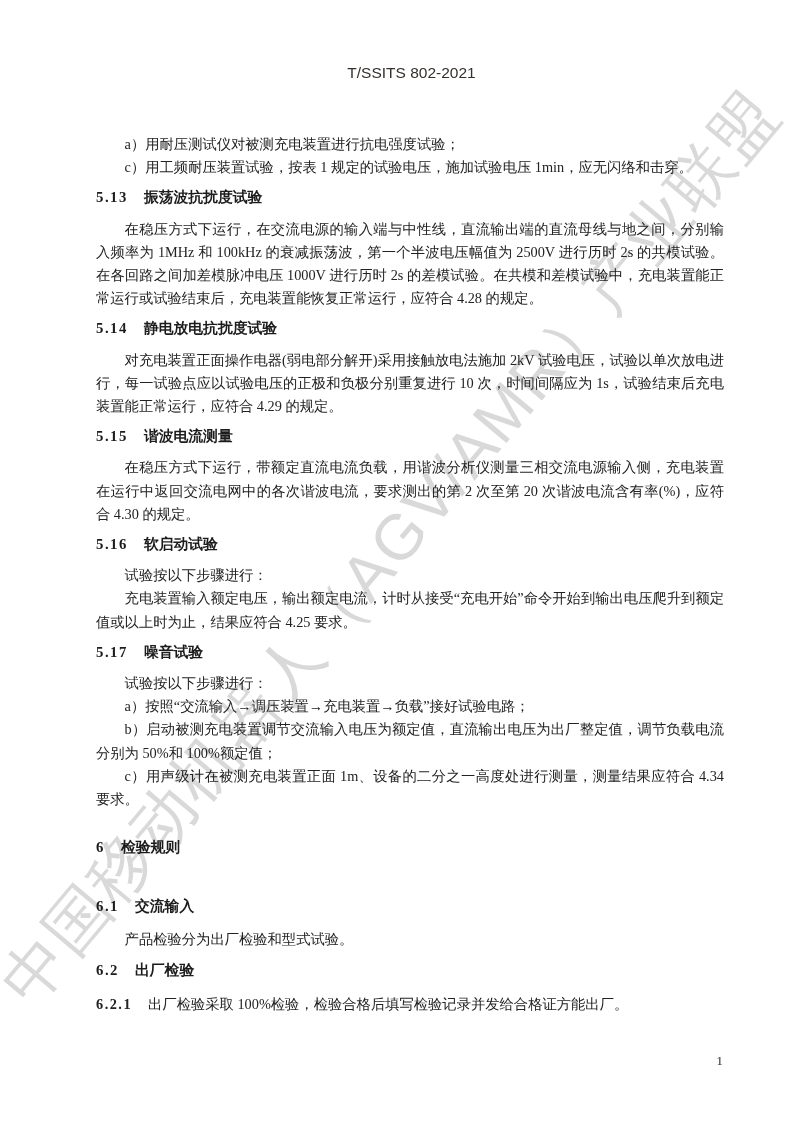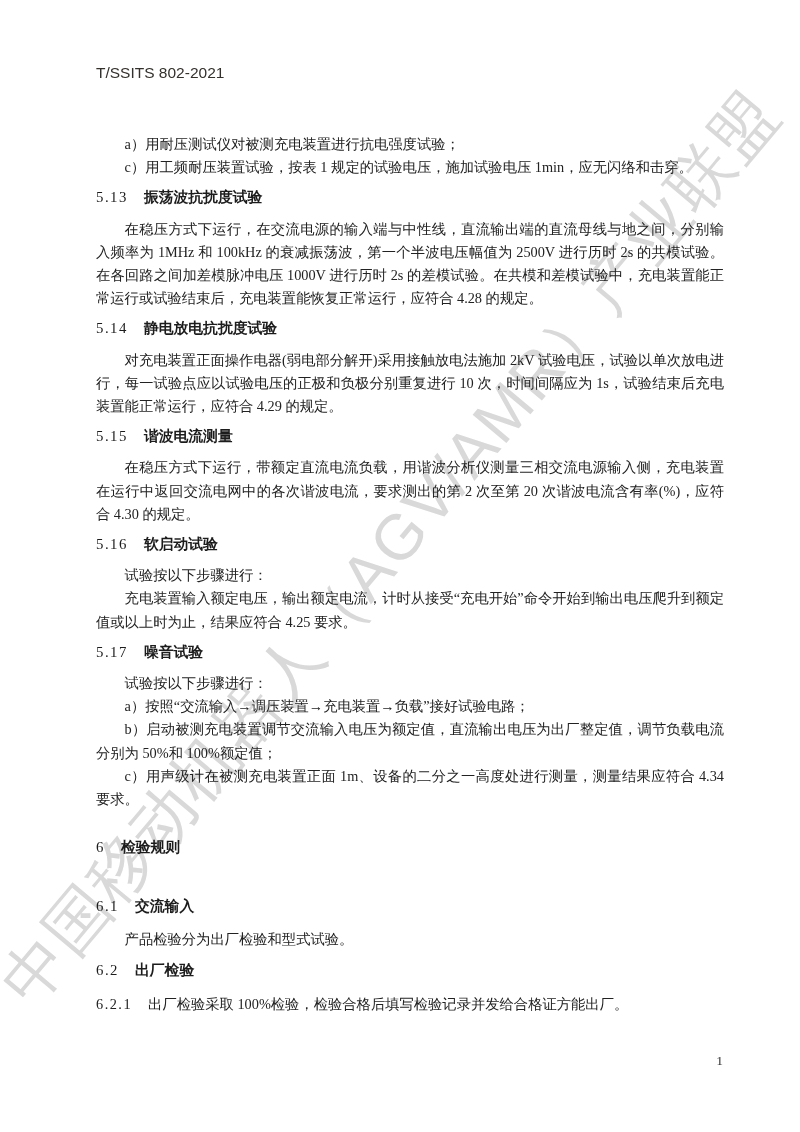--- a/index.html
+++ b/index.html
@@ -19,21 +19,21 @@
     font-size:64px;
     letter-spacing:2px;
     white-space:nowrap;
     color:#d9d9d9;
     z-index:0;
     pointer-events:none;
   }
   .header{
     position:relative;z-index:1;
     padding:63px 73px 0 96px;
-    text-align:left;
+    text-align:center;
     font-family:"Liberation Sans","DejaVu Sans",sans-serif;
     font-size:15.5px;
     line-height:20px;
     color:#34302c;
   }
   .content{
     position:relative;z-index:1;
     margin:50px 76px 0 96px;
     font-size:14.3px;
     line-height:23.2px;
@@ -47,21 +47,21 @@
     font-weight:bold;
     color:#1c1c1c;
     text-indent:0;
   }
   h3.sec{margin:7px 0 8px;}
   h2.chapter{margin:25px 0 36px;}
   h3.h61{margin:10px 0 9px;}
   h3.h62{margin:8px 0 4px;}
   .num{
     font-family:"Liberation Serif","DejaVu Serif",serif;
-    font-weight:400;
+    font-weight:700;
     letter-spacing:1.5px;
     margin-right:16px;
   }
   .clause{
     margin-top:11px !important;
     text-indent:0 !important;
   }
   .clause .num{}
   .pagenum{
     position:absolute;

